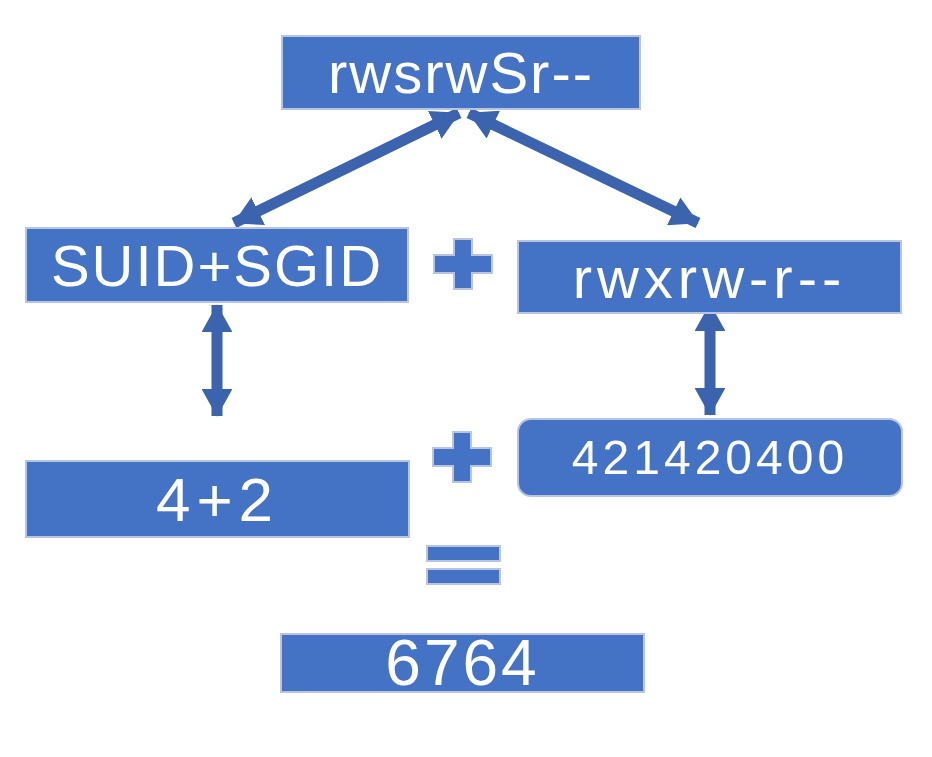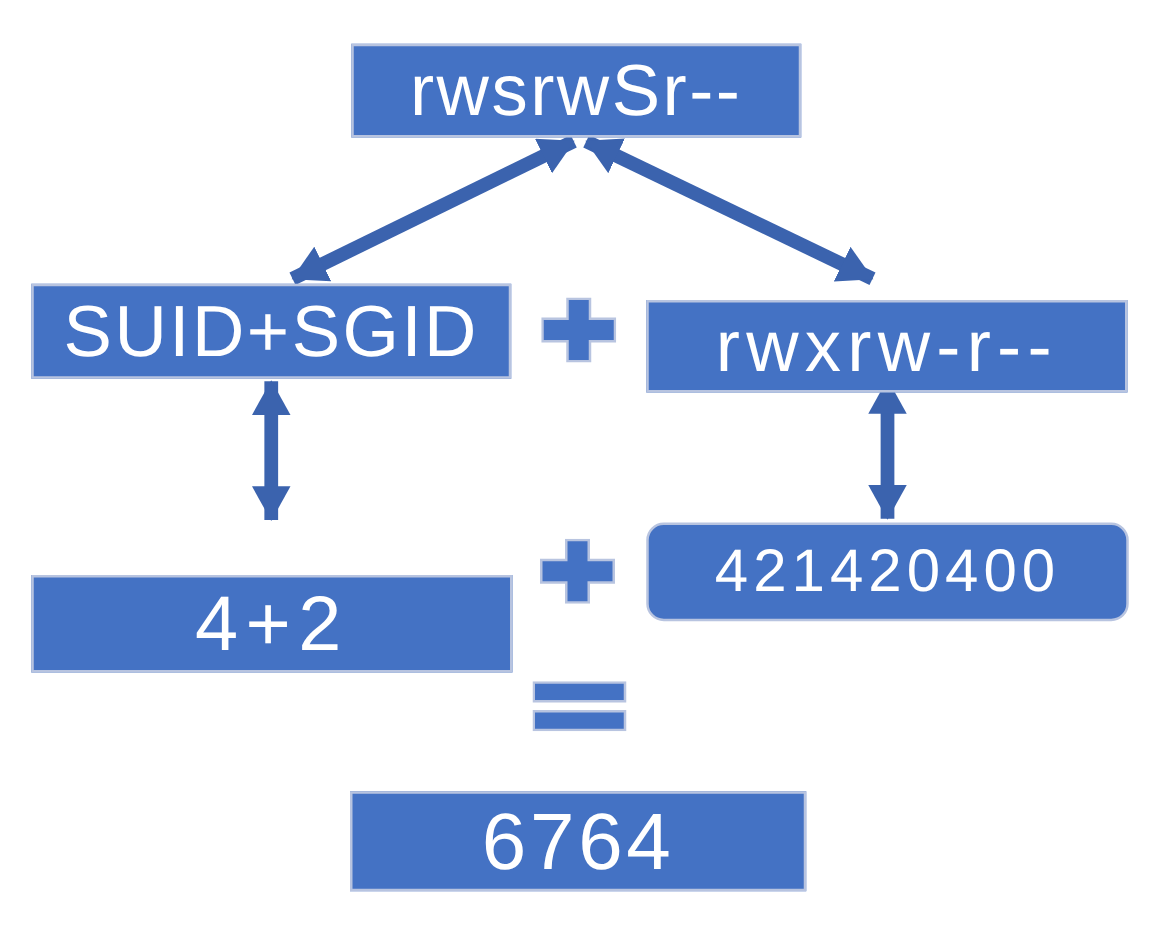--- a/index.html
+++ b/index.html
@@ -25,21 +25,21 @@
     justify-content: center;
     color: #ffffff;
     font-weight: 400;
     white-space: nowrap;
   }
   .box-top      { left: 281px; top: 35px;  width: 360px; height: 75px; font-size: 58px; letter-spacing: 2px; }
   .box-r2-left  { left: 25px;  top: 227px; width: 384px; height: 76px; font-size: 58px; letter-spacing: 2px; }
   .box-r2-right { left: 517px; top: 228px; width: 385px; height: 74px; font-size: 58px; letter-spacing: 5px; margin-top: 12px; }
   .box-r3-left  { left: 25px;  top: 419px; width: 385px; height: 78px; font-size: 62px; letter-spacing: 6px; margin-top: 41px; }
   .box-r3-right { left: 517px; top: 418px; width: 386px; height: 79px; font-size: 48px; letter-spacing: 4px; border-radius: 14px; }
-  .box-result   { left: 280px; top: 633px; width: 365px; height: 80px; font-size: 64px; letter-spacing: 3px; }
+  .box-result   { left: 280px; top: 633px; width: 365px; height: 60px; font-size: 64px; letter-spacing: 3px; }
 
   .op {
     position: absolute;
     pointer-events: none;
   }
   .op-plus-r2 { left: 433px; top: 238px; width: 60px; height: 52px; }
   .op-plus-r3 { left: 432px; top: 431px; width: 60px; height: 52px; }
   .op-equals  { left: 426px; top: 545px; width: 76px; height: 40px; }
 
   .op-shape-fill   { fill: #4472C4; stroke: #B8C4E0; stroke-width: 2; }

